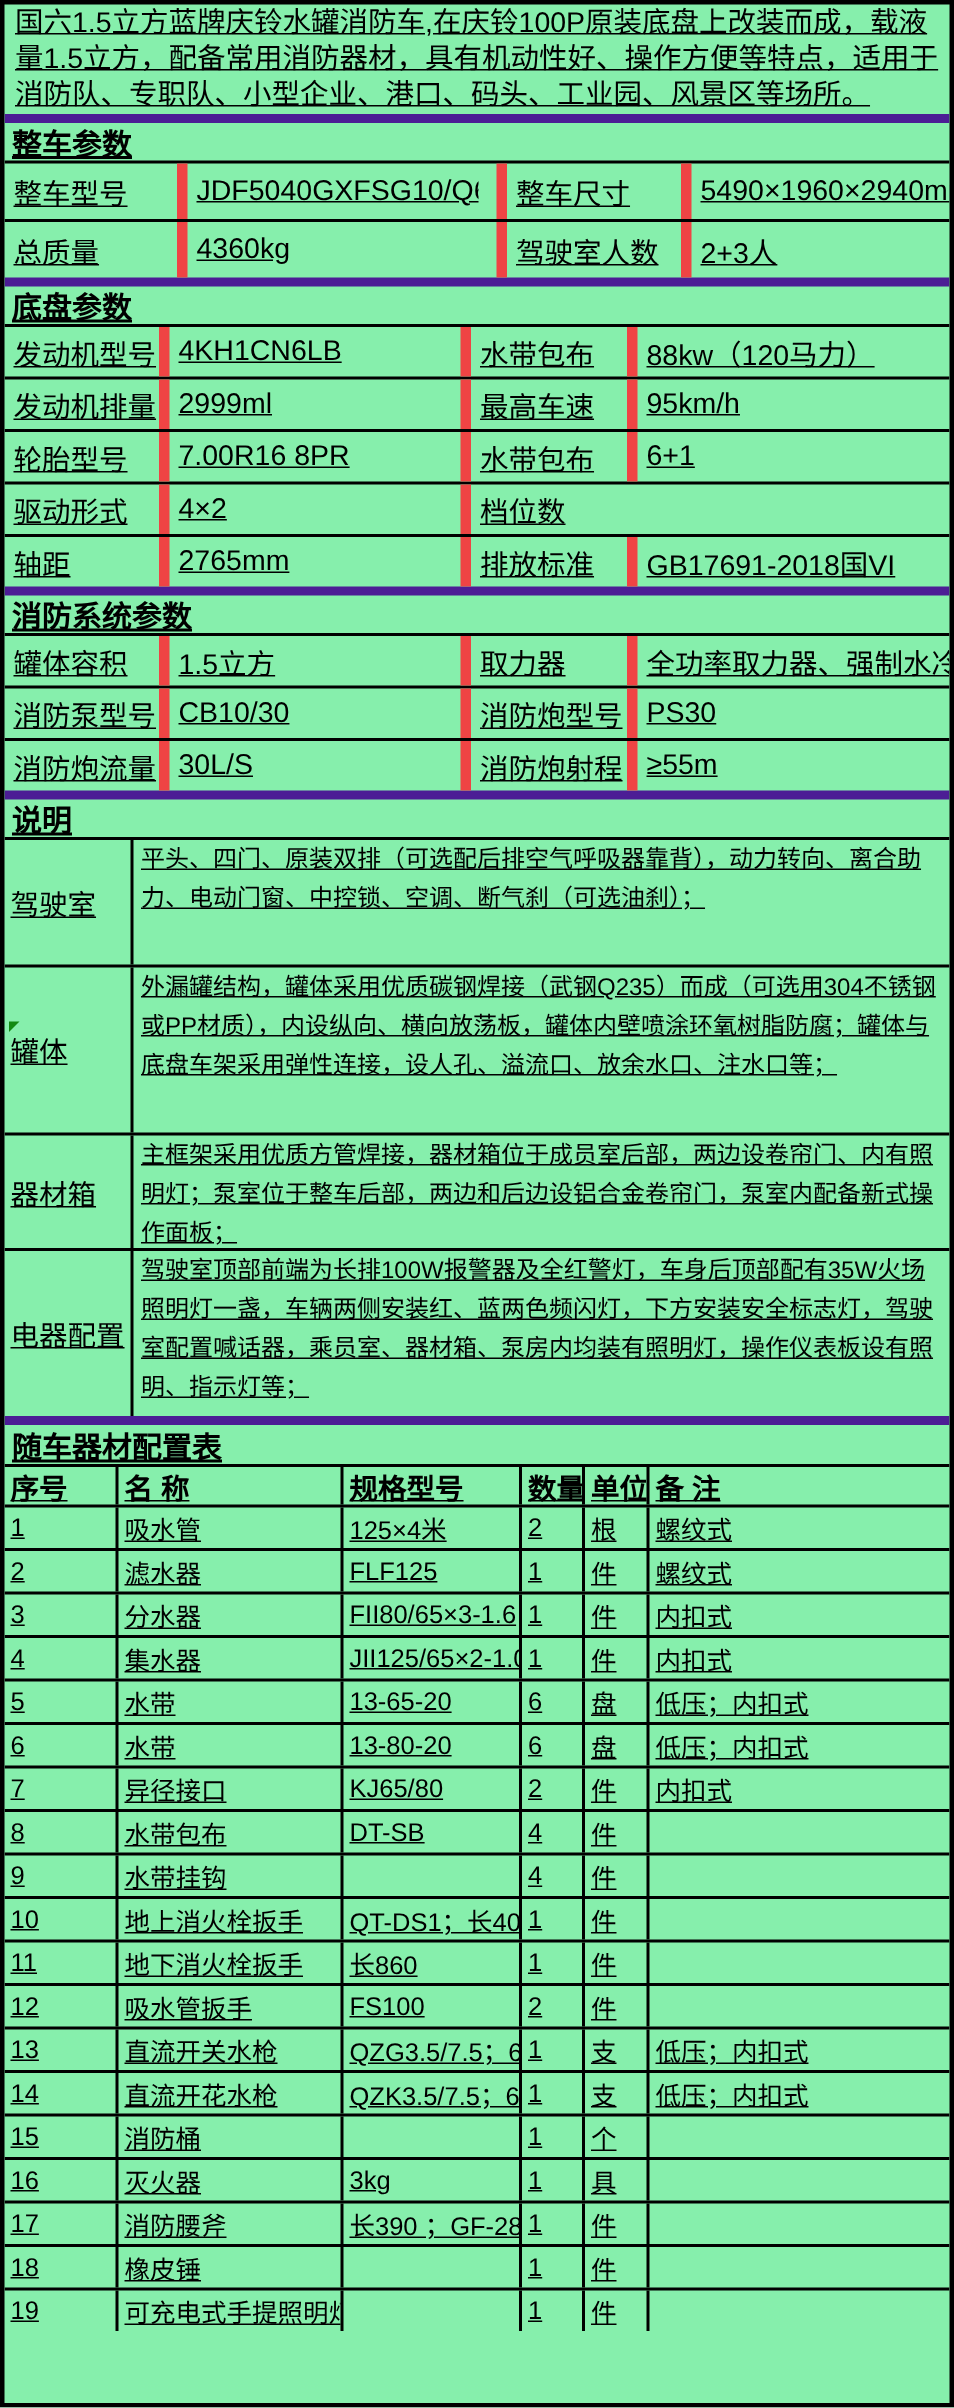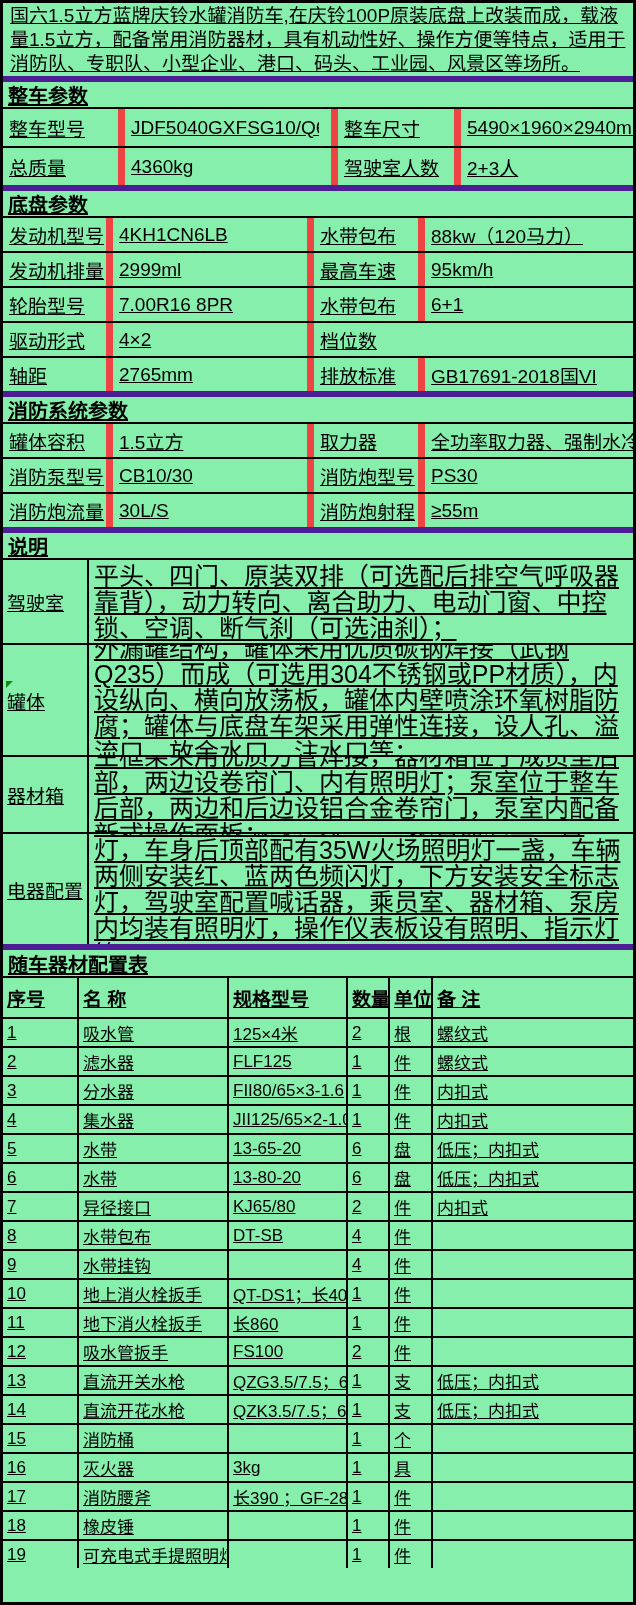--- a/index.html
+++ b/index.html
@@ -59,40 +59,40 @@
     width: 84px;
     display: flex; align-items: center;
     padding: 0 4px;
     font-size: 19px;
     overflow: hidden;
     border-radius: 32px;
   }
   .nrow .nc {
     flex: 1;
     border-left: 2px solid #000;
-    display: flex; align-items: center;
+    display: flex; align-items: flex-start;
     padding: 1px 5px;
-    font-size: 25px;
+    font-size: 16px;
     line-height: 26px;
     overflow: hidden;
   }
   .h85 { height: 85px; }
   .h112 { height: 112px; }
   .h77 { height: 77px; }
   
   .erow { display: flex; border-top: 2px solid #000; height: 29px; }
   .erow > div {
     display: flex; align-items: center;
     padding: 0 4px;
     font-size: 17px;
     white-space: nowrap; overflow: hidden;
     border-left: 2px solid #000;
   }
   .erow > div:first-child { border-left: none; }
-  .erow.ehead { height: 41px; }
+  .erow.ehead { height: 27px; }
   .erow.ehead > div { font-weight: bold; font-size: 19px; }
   .e1 { width: 74px; }
   .e2 { width: 150px; }
   .e3 { width: 119px; }
   .e4 { width: 42px; }
   .e5 { width: 43px; }
   .e6 { flex: 1; }
   
   .green-mark {
     position: absolute;

